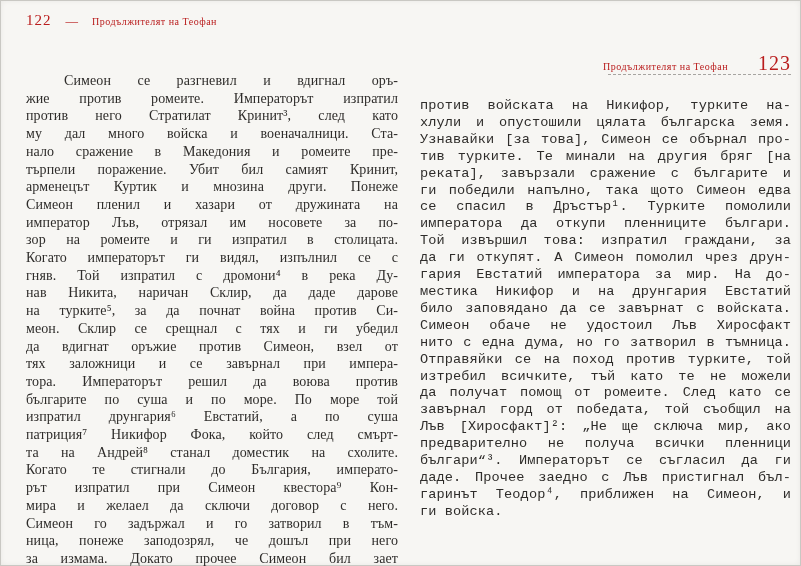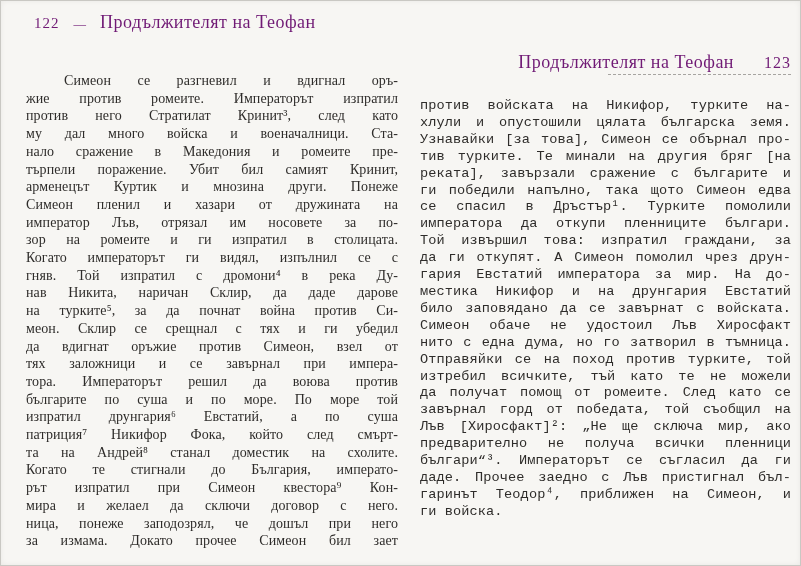--- a/index.html
+++ b/index.html
@@ -15,30 +15,29 @@
   .page {
     position: absolute;
   }
   .page-left  { left: 26px;  top: 12px; width: 372px; }
   .page-right { left: 420px; top: 52px; width: 371px; }
 
   .header {
     display: flex;
     align-items: baseline;
     height: 20px;
-    color: #701a75;
+    color: #b91c1c;
     white-space: nowrap;
-    margin-left: 8px;
   }
   .page-left .header { justify-content: flex-start; gap: 14px; }
   .page-right .header { justify-content: flex-end; gap: 30px; }
 
   .page-num { font-size: 15px; letter-spacing: 1px; }
-  .page-right .page-num { font-size: 16px; }
-  .running-title { font-size: 18px; letter-spacing: 0.5px; }
+  .page-right .page-num { font-size: 20px; }
+  .running-title { font-size: 10px; letter-spacing: 0.5px; }
   .header-dash { font-size: 12.5px; }
 
   .header-rule {
     border: 0;
     border-top: 1.5px dashed #8d8b86;
     width: 183px;
     margin: 2px 0 0 auto;
     opacity: 0.75;
   }
 
@@ -85,20 +84,21 @@
       <div class="line">да вдигнат оръжие против Симеон, взел от</div>
       <div class="line">тях заложници и се завърнал при импера-</div>
       <div class="line">тора. Императорът решил да воюва против</div>
       <div class="line">българите по суша и по море. По море той</div>
       <div class="line">изпратил друнгария⁶ Евстатий, а по суша</div>
       <div class="line">патриция⁷ Никифор Фока, който след смърт-</div>
       <div class="line">та на Андрей⁸ станал доместик на схолите.</div>
       <div class="line">Когато те стигнали до България, императо-</div>
       <div class="line">рът изпратил при Симеон квестора⁹ Кон-</div>
       <div class="line">мира и желаел да сключи договор с него.</div>
+      <div class="line">Симеон го задържал и го затворил в тъм-</div>
       <div class="line">ница, понеже заподозрял, че дошъл при него</div>
       <div class="line">за измама. Докато прочее Симеон бил зает</div>
     </div>
 </div>
 
 <div class="page page-right">
   <div class="header">
     <span class="running-title">Продължителят на Теофан</span>
     <span class="page-num">123</span>
   </div>

